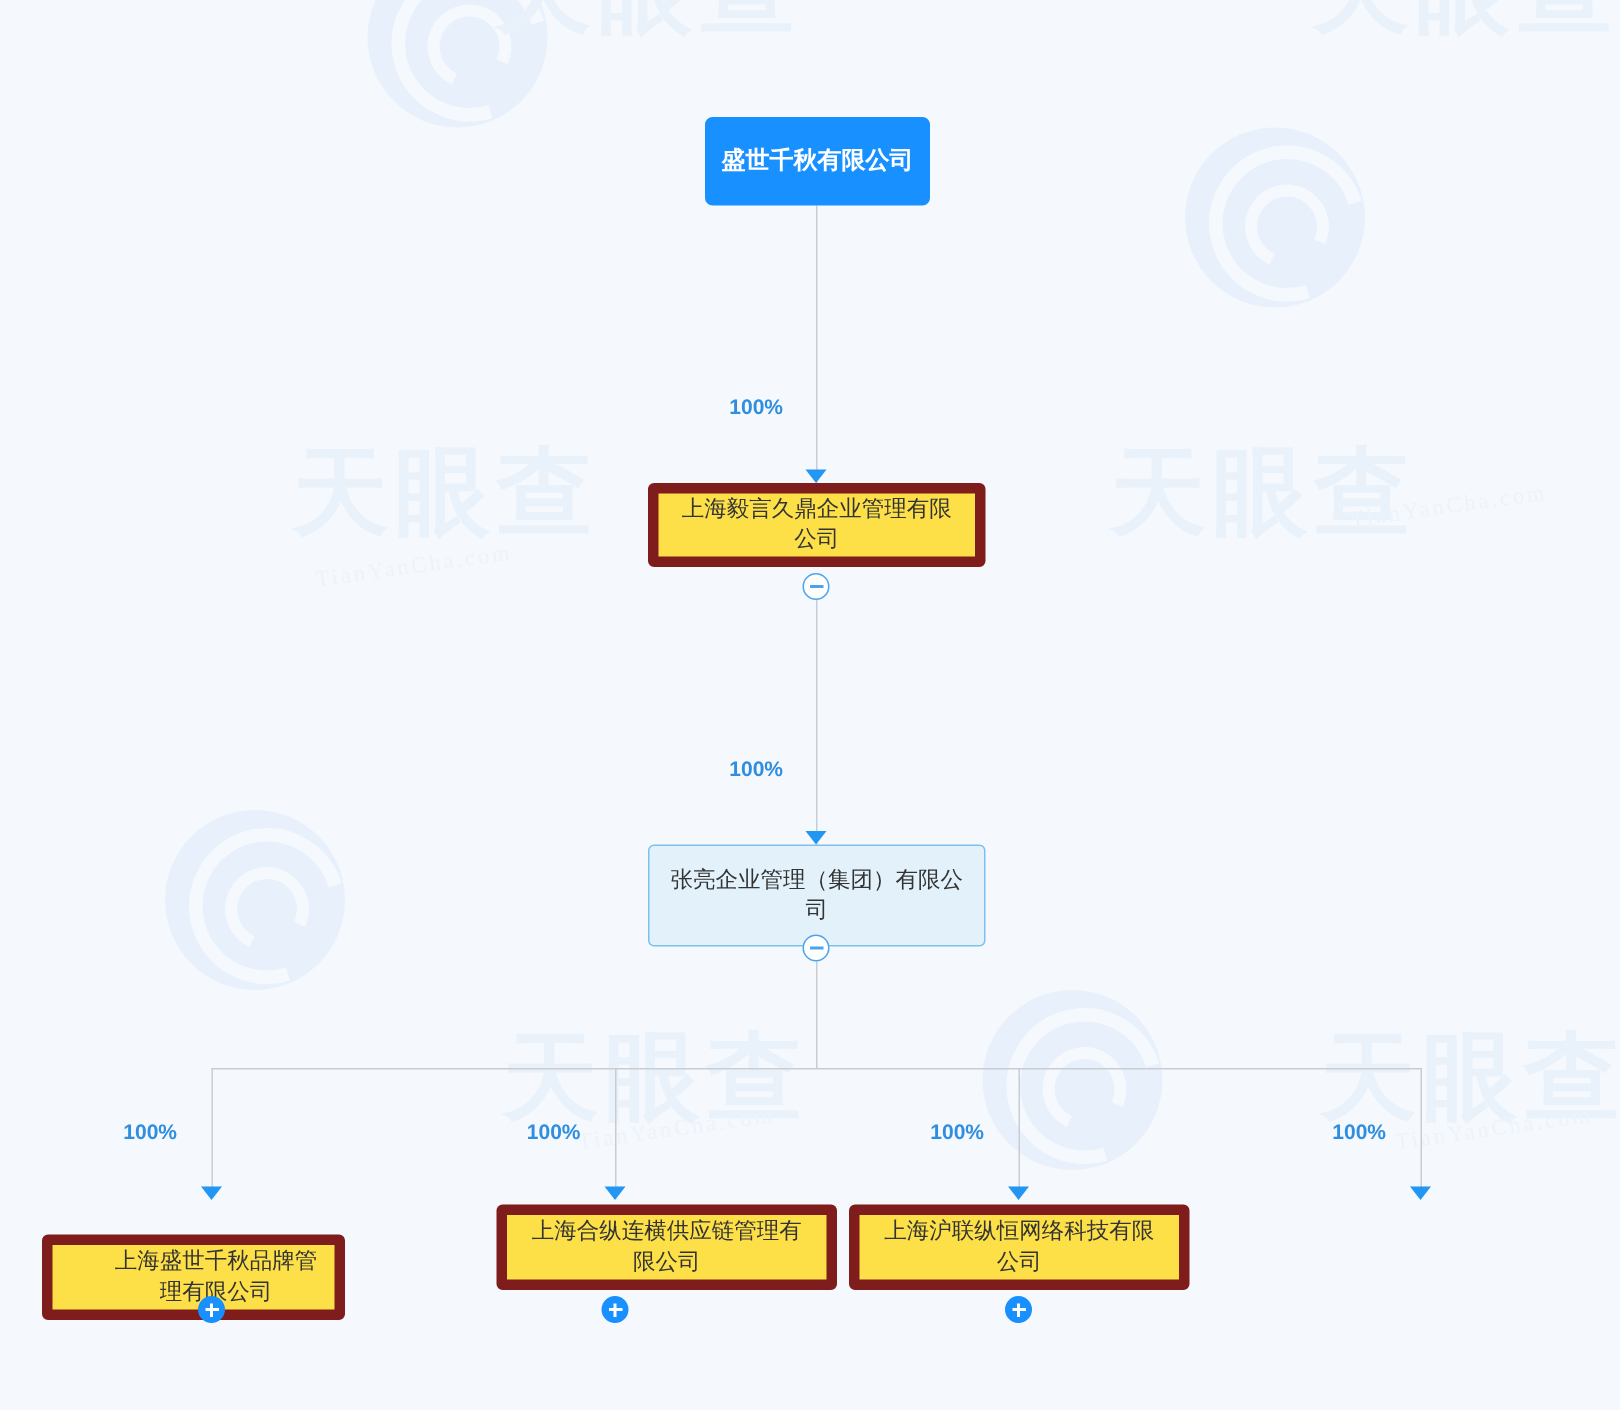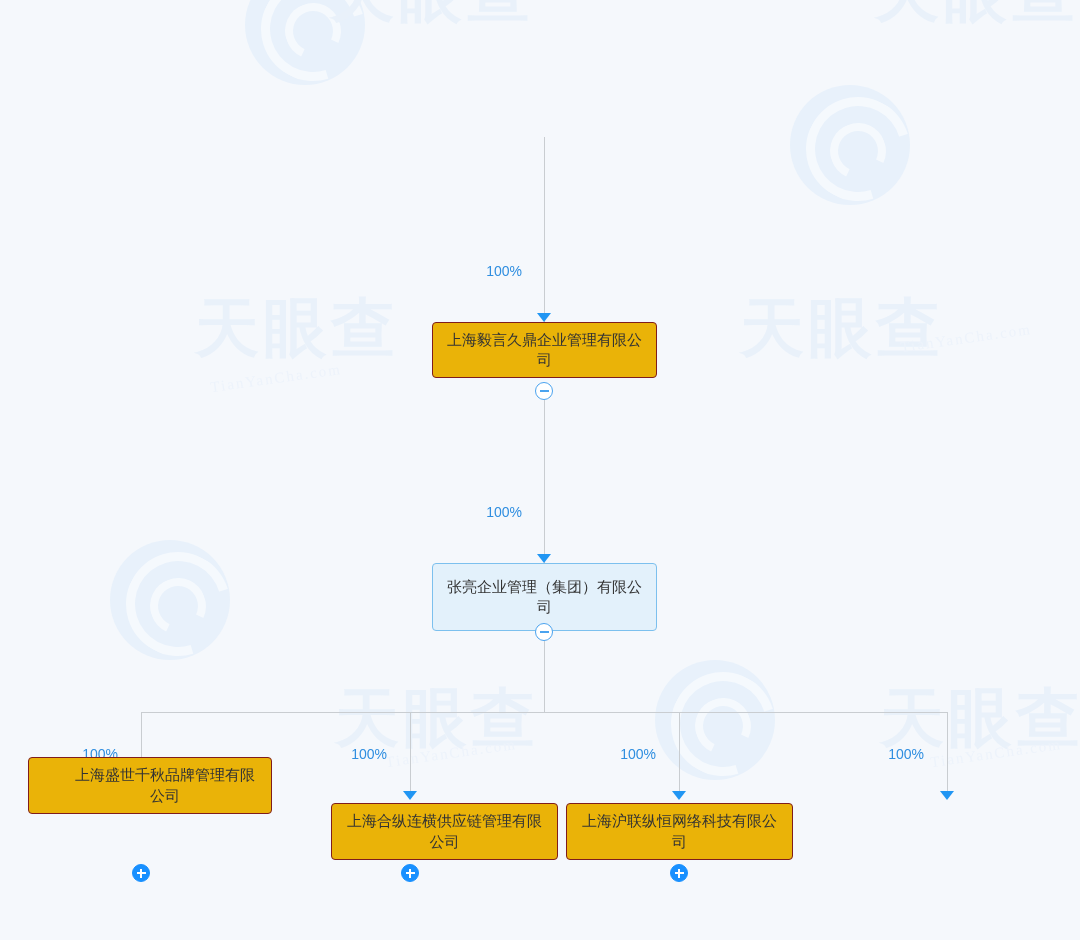--- a/index.html
+++ b/index.html
@@ -99,20 +99,21 @@
     border-top: 9px solid #2196f3;
     z-index: 2;
   }
   .edge-label {
     position: absolute;
     font-size: 14px;
     color: #2f8ee0;
     white-space: nowrap;
     z-index: 3;
     font-family: "Liberation Sans", sans-serif;
+    font-weight: bold;
   }
 
   
   .node {
     position: absolute;
     box-sizing: border-box;
     display: flex;
     align-items: center;
     justify-content: center;
     text-align: center;
@@ -127,24 +128,24 @@
   }
   .node-root {
     background: #1890ff;
     color: #ffffff;
     font-size: 16px;
     font-weight: bold;
     border: 1px solid #1890ff;
     border-radius: 5px;
   }
   .node-plain {
-    background: #eab308;
+    background: #fde047;
     color: #333333;
     font-size: 15px;
-    border: 1px solid #7f1d1d;
+    border: 7px solid #7f1d1d;
   }
   .node-highlight {
     background: #e3f1fb;
     color: #333333;
     font-size: 15px;
     border: 1px solid #7cc0ee;
   }
 
   
   .toggle {
@@ -232,32 +233,35 @@
   <div class="edge-label" style="left:387px; top:746px; transform:translateX(-100%);">100%</div>
 
   <div class="edge-v" style="left:679px; top:712px; height:86px;"></div>
   <div class="arrow-head" style="left:672px; top:791px;"></div>
   <div class="edge-label" style="left:656px; top:746px; transform:translateX(-100%);">100%</div>
 
   <div class="edge-v" style="left:947px; top:712px; height:86px;"></div>
   <div class="arrow-head" style="left:940px; top:791px;"></div>
   <div class="edge-label" style="left:924px; top:746px; transform:translateX(-100%);">100%</div>
 
+  <div class="node node-root" style="left:470px; top:78px; width:150px; height:59px;">
+    <span class="node-label">盛世千秋有限公司</span>
+  </div>
 
   <div class="node node-plain" style="left:432px; top:322px; width:225px; height:56px;">
     <span class="node-label">上海毅言久鼎企业管理有限公司</span>
   </div>
   <div class="toggle toggle-collapse" style="left:535px; top:382px;"></div>
 
   <div class="node node-highlight" style="left:432px; top:563px; width:225px; height:68px;">
     <span class="node-label">张亮企业管理（集团）有限公司</span>
   </div>
   <div class="toggle toggle-collapse" style="left:535px; top:623px;"></div>
 
-  <div class="node node-plain" style="left:28px; top:757px; width:244px; height:57px;padding-left:40px;">
+  <div class="node node-plain" style="left:28px; top:823px; width:202px; height:57px;padding-left:40px;">
     <span class="node-label">上海盛世千秋品牌管理有限公司</span>
   </div>
   <div class="toggle toggle-expand" style="left:132px; top:864px;"></div>
 
   <div class="node node-plain" style="left:297px; top:803px; width:227px; height:57px;margin-left:34px;">
     <span class="node-label">上海合纵连横供应链管理有限公司</span>
   </div>
   <div class="toggle toggle-expand" style="left:401px; top:864px;"></div>
 
   <div class="node node-plain" style="left:566px; top:803px; width:227px; height:57px;">

